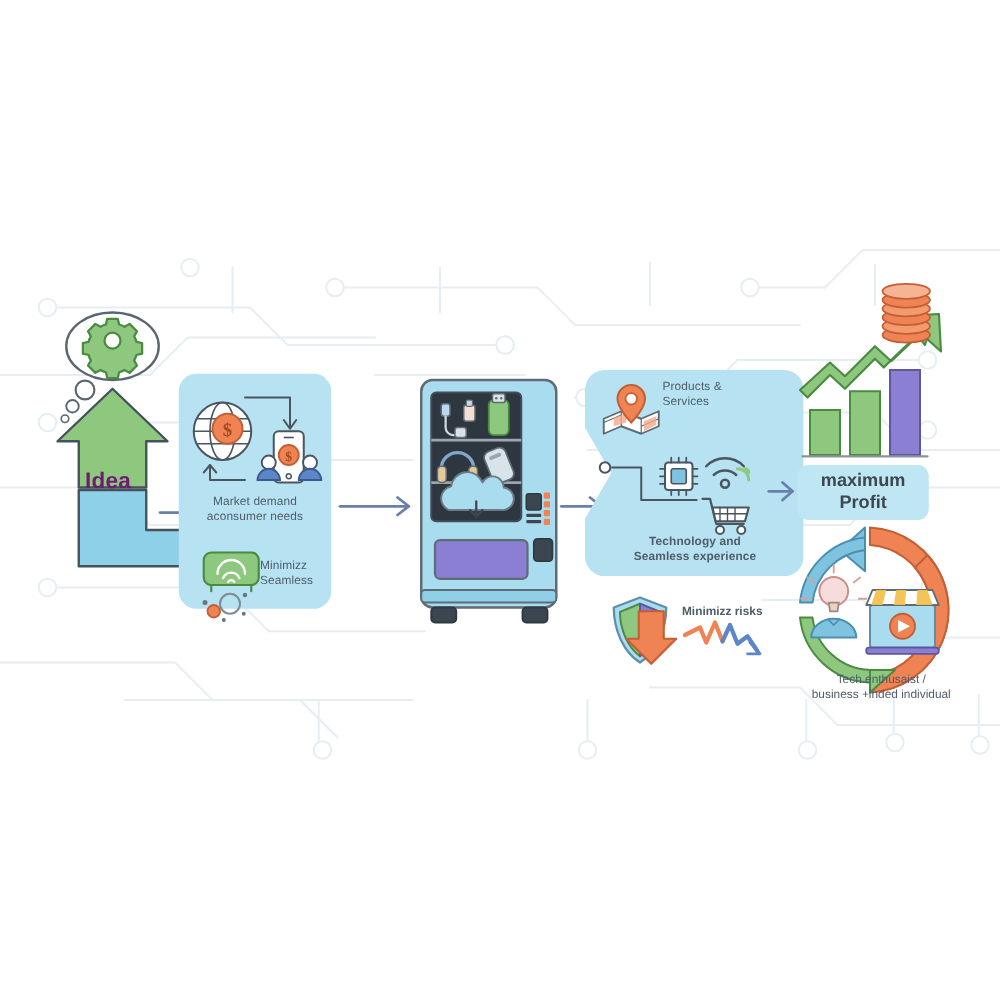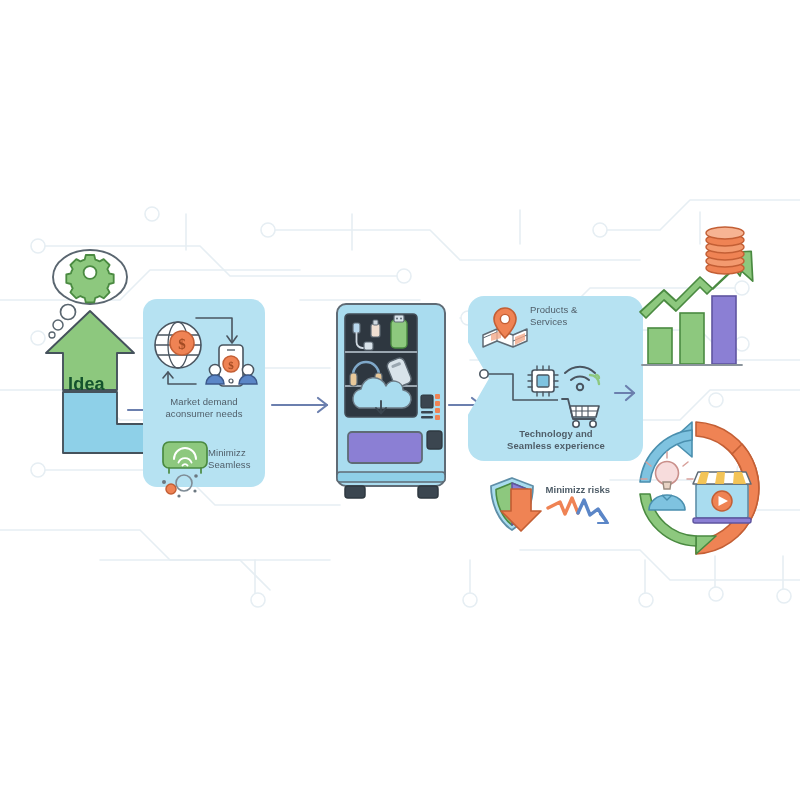--- a/index.html
+++ b/index.html
@@ -33,21 +33,21 @@
     color:#4f5d68;
     font-size:9.5px;
     line-height:12px;
     text-align:center;
     letter-spacing:.1px;
   }
 
   
   #idea-label{
     position:absolute;left:68px;top:374px;
-    font-size:18px;color:#14532d;font-weight:600;letter-spacing:.2px;
+    font-size:18px;color:#701a75;font-weight:600;letter-spacing:.2px;
   }
 
   
   #profit-badge{
     position:absolute;left:638px;top:372px;width:105px;height:44px;
     background:#bfe6f3;border-radius:9px;
     display:flex;align-items:center;justify-content:center;
     text-align:center;
   }
   #profit-badge .l1{font-size:14.5px;color:#3d4750;line-height:17px;font-weight:600;}
@@ -409,20 +409,26 @@
     <g>
       <ellipse cx="725" cy="268" rx="19" ry="6" fill="#ef8354" stroke="#c35f35" stroke-width="1.4"></ellipse>
       <ellipse cx="725" cy="261" rx="19" ry="6" fill="#f39a6f" stroke="#c35f35" stroke-width="1.4"></ellipse>
       <ellipse cx="725" cy="254" rx="19" ry="6" fill="#ef8354" stroke="#c35f35" stroke-width="1.4"></ellipse>
       <ellipse cx="725" cy="247" rx="19" ry="6" fill="#f39a6f" stroke="#c35f35" stroke-width="1.4"></ellipse>
       <ellipse cx="725" cy="240" rx="19" ry="6" fill="#ef8354" stroke="#c35f35" stroke-width="1.4"></ellipse>
       <ellipse cx="725" cy="233" rx="19" ry="6" fill="#f7b493" stroke="#c35f35" stroke-width="1.4"></ellipse>
     </g>
   </svg>
 
+  <div id="profit-badge">
+    <div>
+      <div class="l1">maximum</div>
+      <div class="l2">Profit</div>
+    </div>
+  </div>
 
   <svg class="svg-layer" viewBox="0 0 800 800">
 
     <g transform="translate(694,488)">
 
       <path d="M2,-52 A52,52 0 0 1 36,36 L46,46 A66,66 0 0 0 2,-66 Z" fill="#ef8354" stroke="#c35f35" stroke-width="1.6" stroke-linejoin="round" transform="rotate(0)"></path>
       <path d="M-2,-52 A52,52 0 0 0 -38,34 L-48,44 A66,66 0 0 1 -2,-66 Z" fill="#ef8354" stroke="#c35f35" stroke-width="1.6" stroke-linejoin="round" transform="rotate(180)"></path>
 
       <path d="M-22,-48 L-2,-66 L-2,-31 Z" fill="#7fc3e0" stroke="#4a8fae" stroke-width="1.6" stroke-linejoin="round"></path>
 
@@ -447,16 +453,20 @@
       <rect x="-29" y="28" width="58" height="5" rx="2" fill="#8b7fd4" stroke="#5f55a0" stroke-width="1.4"></rect>
       <path d="M-29,-6 L-24,-18 L24,-18 L29,-6 Z" fill="#ffffff" stroke="#5f6b75" stroke-width="1.5" stroke-linejoin="round"></path>
       <path d="M-25,-6 L-21,-18 L-13,-18 L-16,-6 Z" fill="#f2c14e" opacity=".95"></path>
       <path d="M-7,-6 L-5,-18 L3,-18 L2,-6 Z" fill="#f2c14e" opacity=".95"></path>
       <path d="M11,-6 L12,-18 L20,-18 L24,-6 Z" fill="#f2c14e" opacity=".95"></path>
       <circle cx="0" cy="11" r="10" fill="#ef8354" stroke="#c35f35" stroke-width="1.5"></circle>
       <path d="M-3.5,6 L6,11 L-3.5,16 Z" fill="#ffffff"></path>
     </g>
   </svg>
 
+  <div class="label-free" id="label-persona">
+    <div>Tech enthusaist /</div>
+    <div>business +inded individual</div>
+  </div>
 
   <div id="idea-label">Idea</div>
 
 </div>
 
 </body></html>

